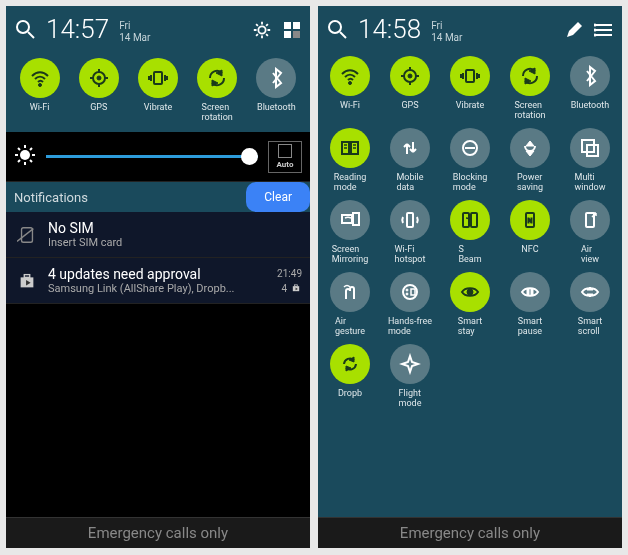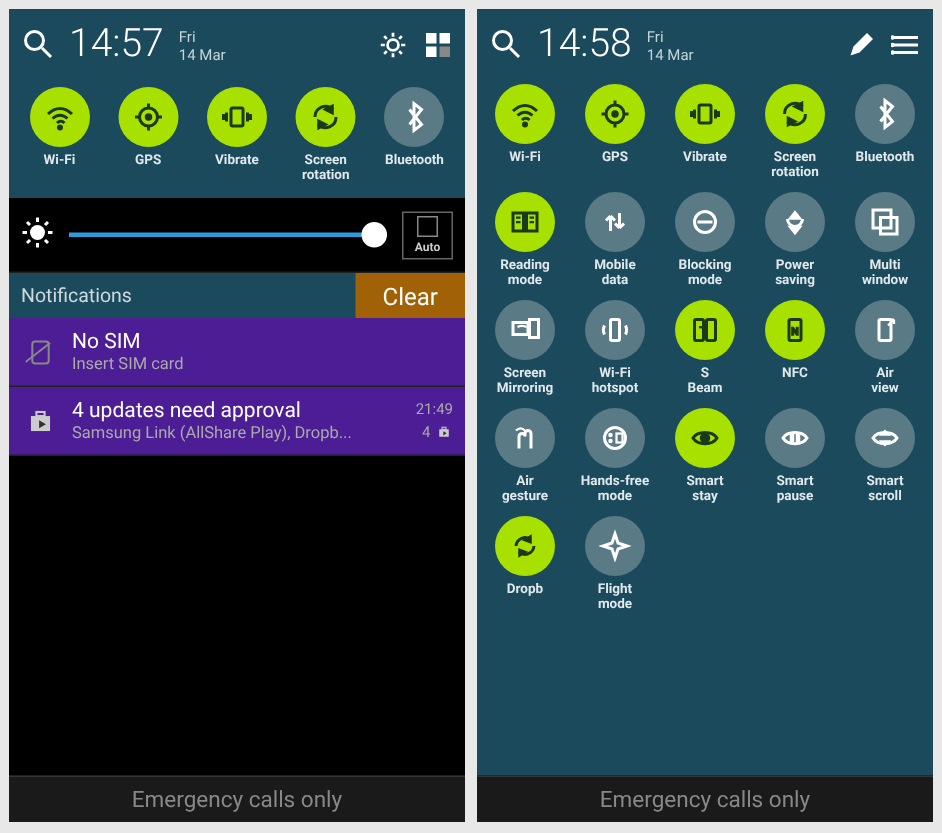--- a/index.html
+++ b/index.html
@@ -66,24 +66,22 @@
     display: flex;
     align-items: center;
     justify-content: center;
   }
   .toggle-circle.on { background: #a8e000; }
   .toggle-circle.off { background: #5a7a85; }
   .toggle-circle svg { width: 22px; height: 22px; }
   .toggle-label {
     color: #e0e8eb;
     font-size: 9px;
-    text-align: center;
     margin-top: 4px;
     line-height: 10px;
-    font-weight: bold;
   }
 
   .brightness {
     background: #000;
     display: flex;
     align-items: center;
     padding: 10px 8px;
     height: 50px;
     border-bottom: 1px solid #222;
   }
@@ -128,32 +126,33 @@
     height: 30px;
     justify-content: flex-end;
   }
   .notif-title {
     color: #d0dade;
     font-size: 13px;
     padding-left: 8px;
     flex: 1;
   }
   .clear-btn {
-    background: #a16207;
+    background: #3b82f6;
     color: #fff;
-    font-size: 16px;
+    font-size: 12px;
     padding: 0 18px;
     height: 100%;
     display: flex;
     align-items: center;
     cursor: pointer;
+    border-radius: 10px;
   }
 
   .notif {
-    background: #4c1d95;
+    background: #0f172a;
     color: #fff;
     display: flex;
     align-items: center;
     padding: 8px 8px;
     border-bottom: 1px solid #222;
   }
   .notif-icon { width: 26px; display: flex; justify-content: center; }
   .notif-icon svg { width: 20px; height: 20px; }
   .notif-body { flex: 1; margin-left: 8px; overflow: hidden; }
   .notif-t1 { font-size: 14px; color: #fff; }

